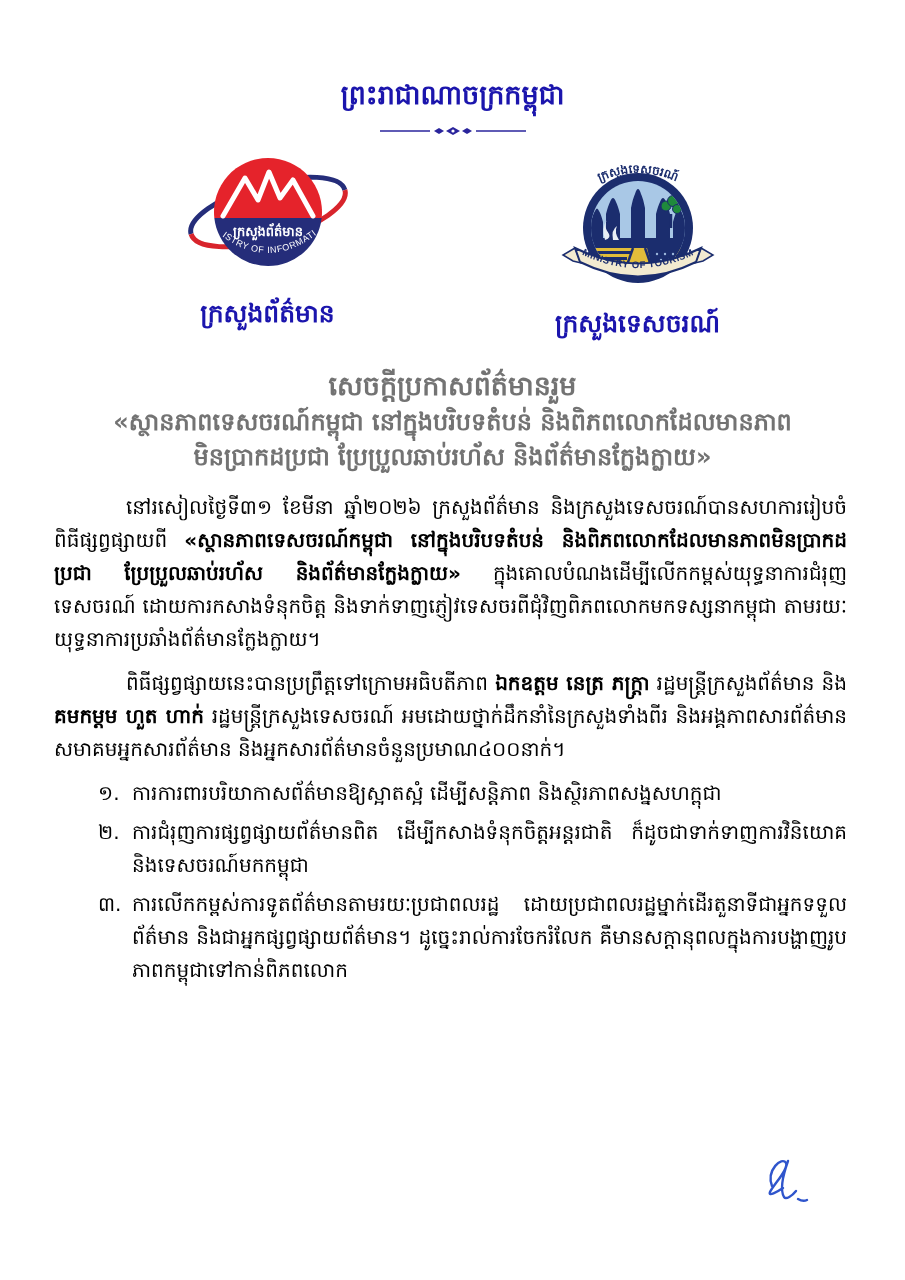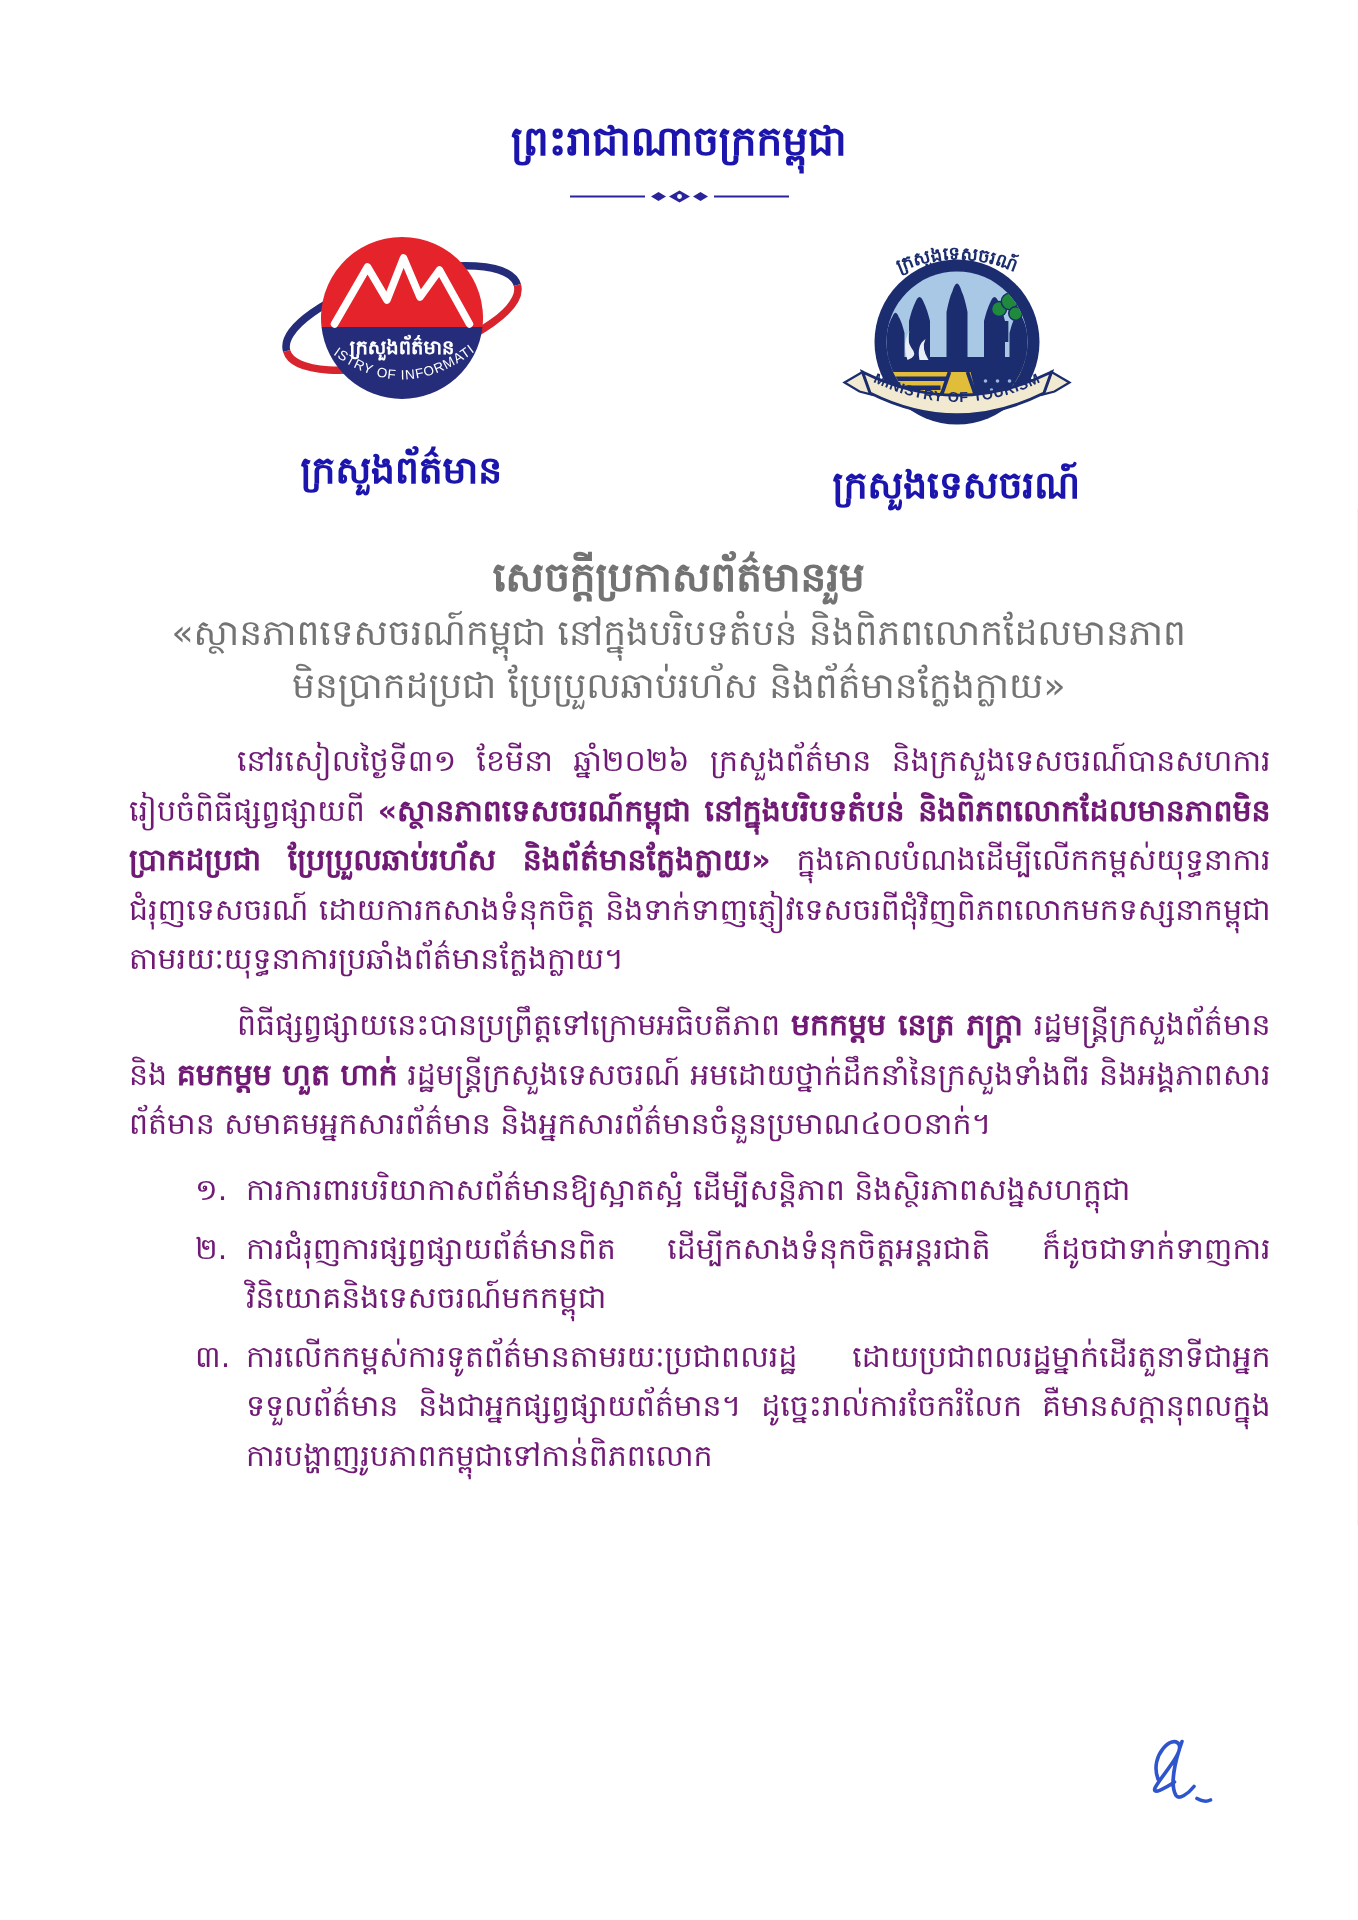--- a/index.html
+++ b/index.html
@@ -13,23 +13,23 @@
   .header{padding-top:74px;text-align:center;}
   .motto{color:#1b15ad;font-weight:bold;font-size:27px;line-height:42px;}
   .divider{display:flex;justify-content:center;margin-top:8px;}
   
   .logos-row{display:flex;justify-content:center;gap:70px;margin-top:10px;}
   .logo-col{width:300px;display:flex;flex-direction:column;align-items:center;}
   .logo-label{margin-top:10px;font-size:25px;font-weight:bold;color:#1b15ad;text-align:center;}
   
   .title-block{margin-top:22px;text-align:center;color:#737373;}
   .title-l{font-weight:bold;font-size:27px;line-height:39px;}
-  .title-quote{font-weight:normal;font-size:24px;line-height:35px;}
+  .title-quote{font-weight:bold;font-size:24px;line-height:35px;}
   
-  .content{margin:16px 58px 0 86px;font-size:20px;line-height:33px;color:#701a75;}
+  .content{margin:16px 58px 0 54px;font-size:20px;line-height:33px;color:#000000;}
   .para{text-align:justify;text-indent:72px;margin:0 0 11px 0;}
   .para b{font-weight:bold;}
   .nlist{margin:2px 0 0 44px;}
   .nitem{display:flex;margin-bottom:6px;}
   .nitem .num{flex:0 0 34px;text-align:left;}
   .nitem .txt{flex:1;text-align:justify;}
   .signature{position:absolute;left:758px;top:1152px;width:80px;height:64px;}
 </style>
 </head>
 <body>
@@ -131,21 +131,21 @@
   <div class="title-block">
     <div class="title-l">សេចក្តីប្រកាសព័ត៌មានរួម</div>
     <div class="title-quote">«ស្ថានភាពទេសចរណ៍កម្ពុជា នៅក្នុងបរិបទតំបន់ និងពិភពលោកដែលមានភាព</div>
     <div class="title-quote">មិនប្រាកដប្រជា ប្រែប្រួលឆាប់រហ័ស និងព័ត៌មានក្លែងក្លាយ»</div>
   </div>
 
   <div class="content">
 
     <p class="para"><span>នៅរសៀលថ្ងៃទី៣១ ខែមីនា ឆ្នាំ២០២៦ ក្រសួងព័ត៌មាន និងក្រសួងទេសចរណ៍បានសហការរៀបចំពិធីផ្សព្វផ្សាយពី </span><b>«ស្ថានភាពទេសចរណ៍កម្ពុជា នៅក្នុងបរិបទតំបន់ និងពិភពលោកដែលមានភាពមិនប្រាកដប្រជា ប្រែប្រួលឆាប់រហ័ស និងព័ត៌មានក្លែងក្លាយ»</b><span> ក្នុងគោលបំណងដើម្បីលើកកម្ពស់យុទ្ធនាការជំរុញទេសចរណ៍ ដោយការកសាងទំនុកចិត្ត និងទាក់ទាញភ្ញៀវទេសចរពីជុំវិញពិភពលោកមកទស្សនាកម្ពុជា តាមរយៈយុទ្ធនាការប្រឆាំងព័ត៌មានក្លែងក្លាយ។</span></p>
 
-    <p class="para"><span>ពិធីផ្សព្វផ្សាយនេះបានប្រព្រឹត្តទៅក្រោមអធិបតីភាព </span><b>មកកម្តម នេត្រ ភក្ត្រា</b><span> រដ្ឋមន្ត្រីក្រសួងព័ត៌មាន និង </span><b>គមកម្តម ហួត ហាក់</b><span> រដ្ឋមន្ត្រីក្រសួងទេសចរណ៍ អមដោយថ្នាក់ដឹកនាំនៃក្រសួងទាំងពីរ និងអង្គភាពសារព័ត៌មាន សមាគមអ្នកសារព័ត៌មាន និងអ្នកសារព័ត៌មានចំនួនប្រមាណ៤០០នាក់។</span></p>
+    <p class="para"><span>ពិធីផ្សព្វផ្សាយនេះបានប្រព្រឹត្តទៅក្រោមអធិបតីភាព </span><b>ឯកឧត្តម នេត្រ ភក្ត្រា</b><span> រដ្ឋមន្ត្រីក្រសួងព័ត៌មាន និង </span><b>គមកម្តម ហួត ហាក់</b><span> រដ្ឋមន្ត្រីក្រសួងទេសចរណ៍ អមដោយថ្នាក់ដឹកនាំនៃក្រសួងទាំងពីរ និងអង្គភាពសារព័ត៌មាន សមាគមអ្នកសារព័ត៌មាន និងអ្នកសារព័ត៌មានចំនួនប្រមាណ៤០០នាក់។</span></p>
 
 
     <div class="nlist">
       <div class="nitem">
         <span class="num">១.</span>
         <span class="txt">ការការពារបរិយាកាសព័ត៌មានឱ្យស្អាតស្អំ ដើម្បីសន្តិភាព និងស្ថិរភាពសង្នសហក្ពុជា</span>
       </div>
       <div class="nitem">
         <span class="num">២.</span>
         <span class="txt">ការជំរុញការផ្សព្វផ្សាយព័ត៌មានពិត ដើម្បីកសាងទំនុកចិត្តអន្តរជាតិ ក៏ដូចជាទាក់ទាញការវិនិយោគនិងទេសចរណ៍មកកម្ពុជា</span>

